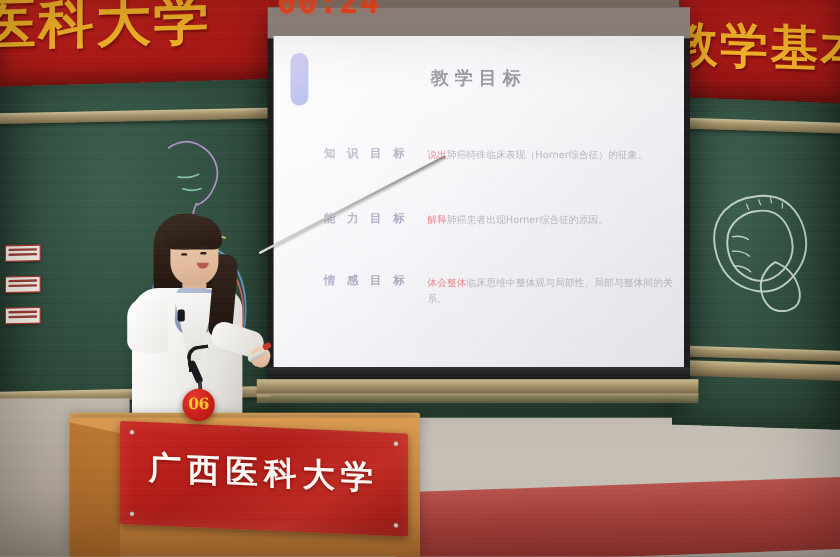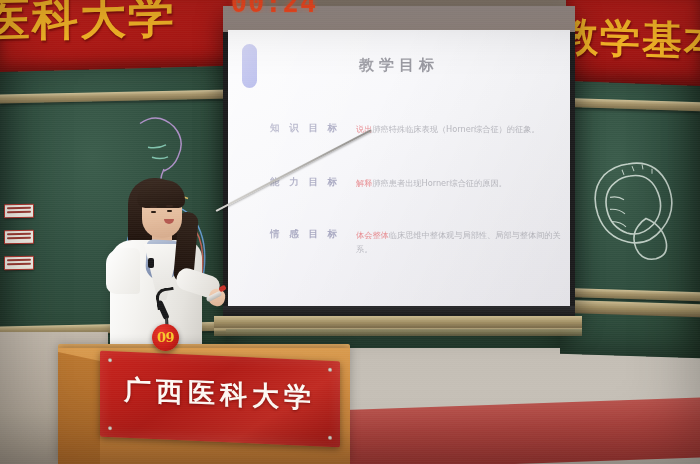--- a/index.html
+++ b/index.html
@@ -321,18 +321,18 @@
   <div class="podium-side"></div>
   <div class="plaque">
     <div class="screw" style="left:8px;top:7px;"></div>
     <div class="screw" style="right:8px;top:7px;"></div>
     <div class="screw" style="left:8px;bottom:7px;"></div>
     <div class="screw" style="right:8px;bottom:7px;"></div>
     <div class="plaque-text">广西医科大学</div>
   </div>
 
   <div class="badge">
-    <span>09</span>
+    <span>06</span>
   </div>
 
   <div class="grain"></div>
   <div class="vig"></div>
 </div>
 
 </body></html>

